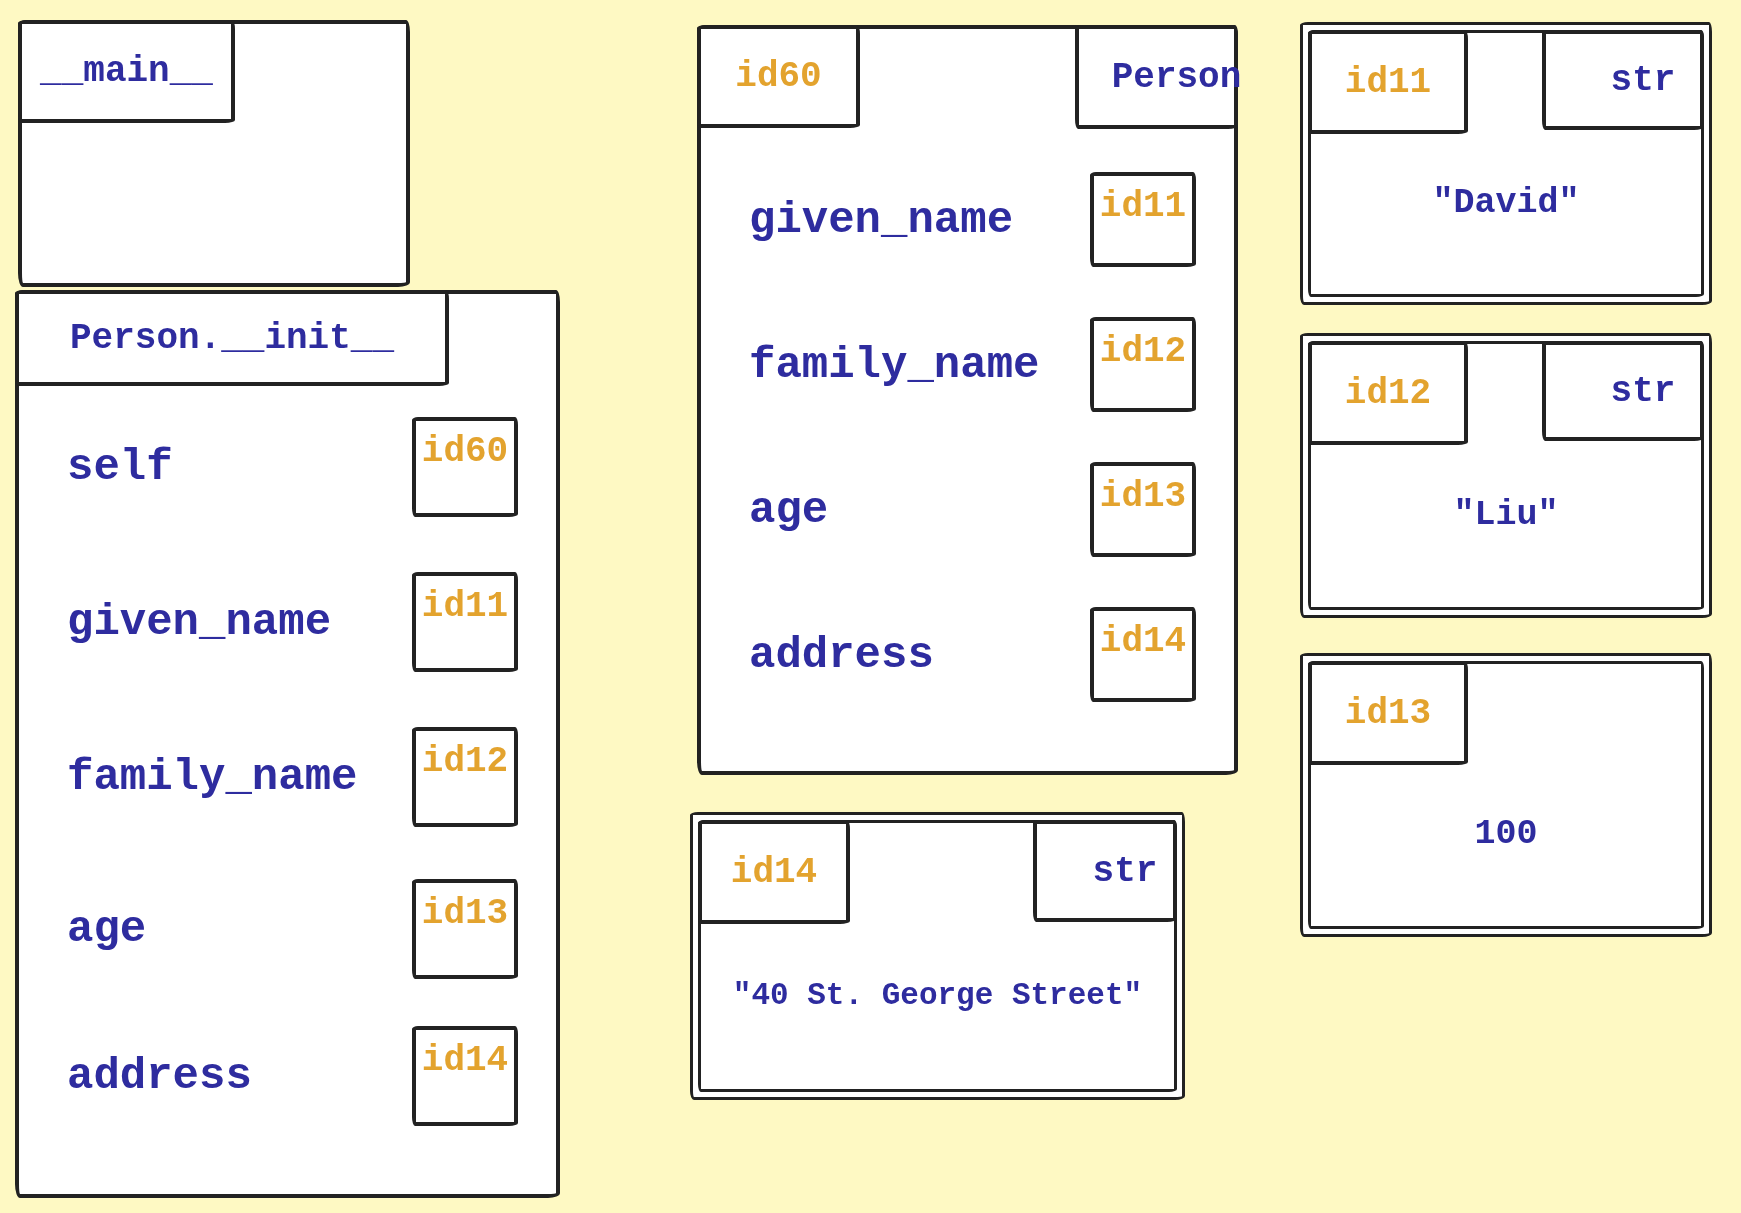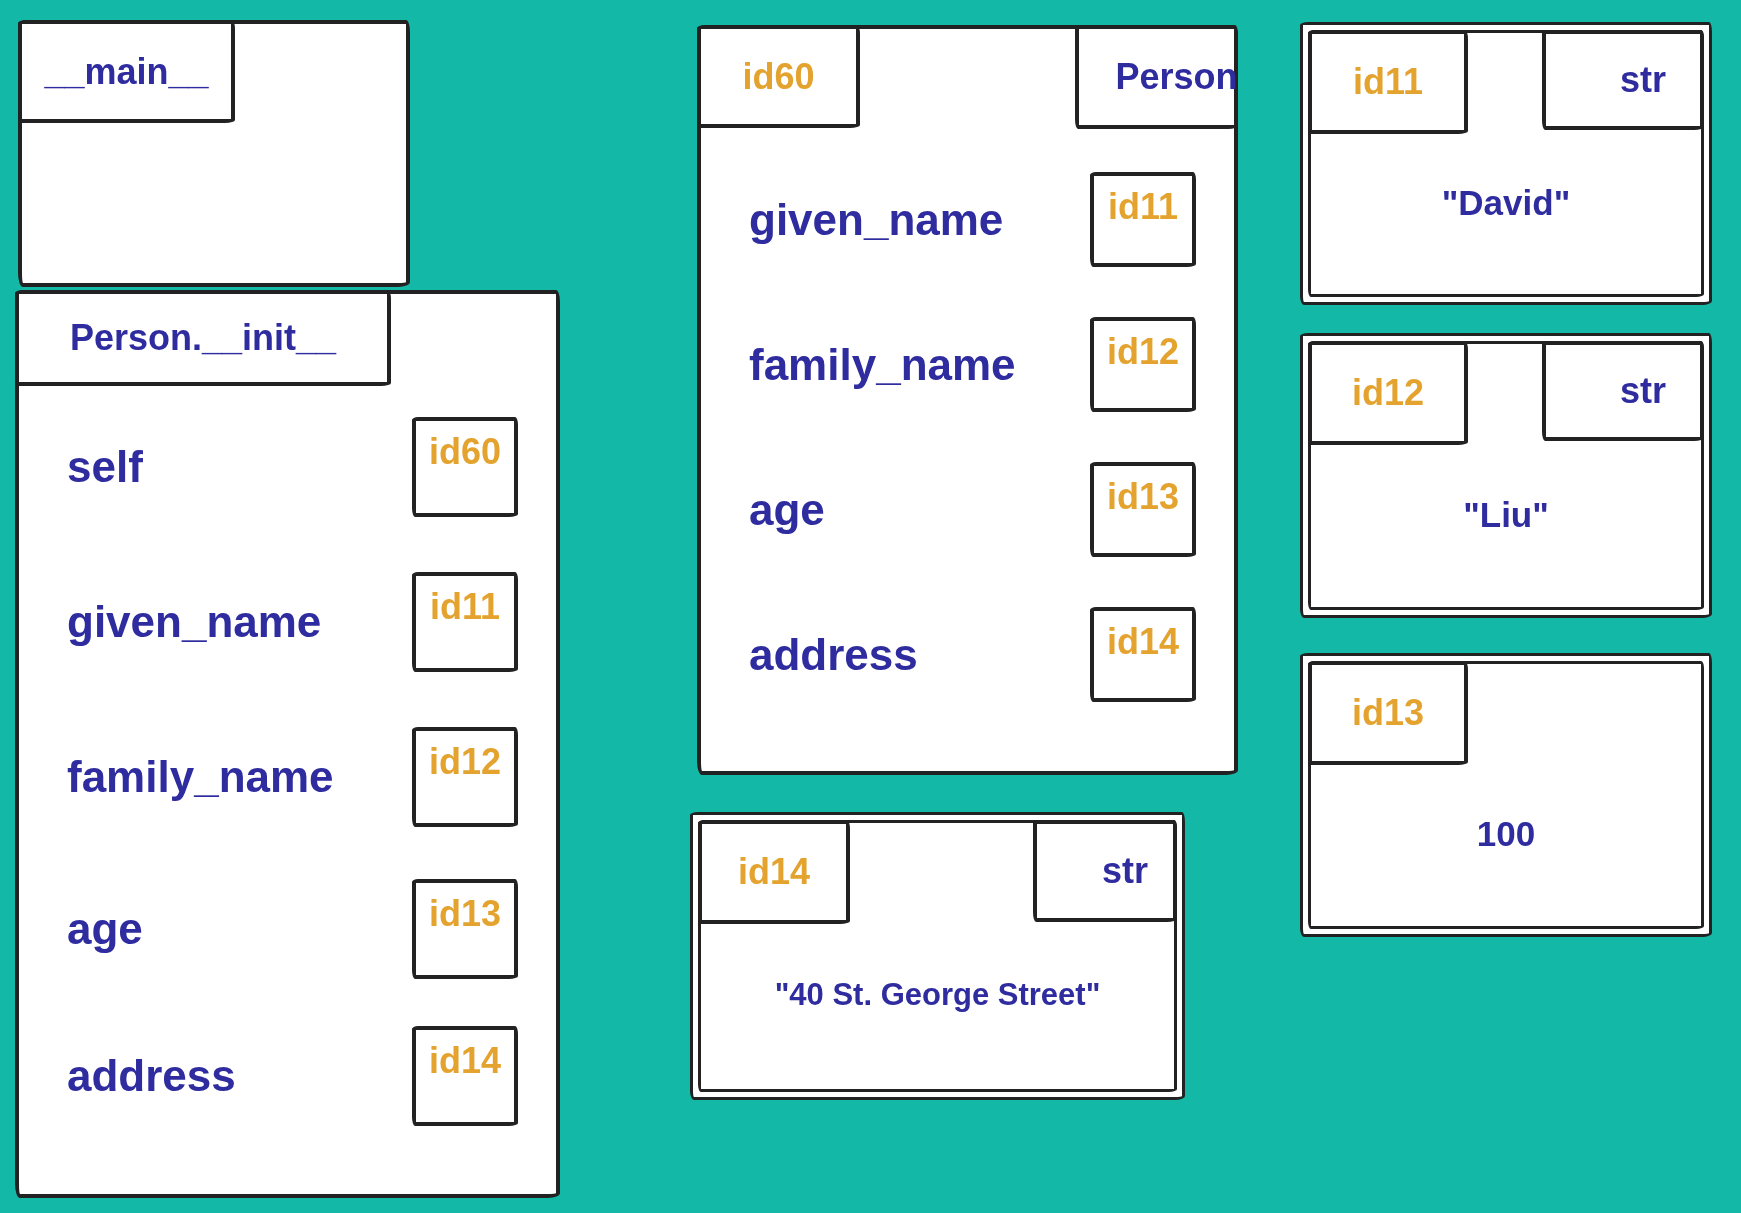--- a/index.html
+++ b/index.html
@@ -4,22 +4,22 @@
 <style>
   :root{
     --line:#222222;
     --id:#e3a32e;
     --name:#2e2c9f;
   }
   html,body{margin:0;padding:0;background:#ffffff;}
   #canvas{
     position:relative;
     width:1741px;height:1213px;
-    background:#14b8a6;
-    font-family:Liberation Sans, sans-serif;
+    background:#fef9c3;
+    font-family:Liberation Mono, monospace;
     font-weight:bold;
     overflow:hidden;
   }
   
   .frame{
     position:absolute;background:#fff;
     border:4px solid var(--line);
     border-radius:10px 4px 12px 5px / 4px 12px 5px 14px;
     box-sizing:border-box;
   }
@@ -76,21 +76,21 @@
 
 <div id="canvas">
 
   <div class="frame" style="left:18px;top:20px;width:392px;height:267px;">
     <div class="tab" style="width:217px;height:103px;">
       <span>__main__</span>
     </div>
   </div>
 
   <div class="frame" style="left:15px;top:290px;width:545px;height:908px;">
-    <div class="tab" style="width:376px;height:96px;">
+    <div class="tab" style="width:434px;height:96px;">
       <span>Person.__init__</span>
     </div>
 
     <div class="vrow" style="top:123px;width:451px;height:100px;">
       <span class="vname">self</span>
       <span class="idbox">id60</span>
     </div>
     <div class="vrow" style="top:278px;width:451px;height:100px;">
       <span class="vname">given_name</span>
       <span class="idbox">id11</span>

